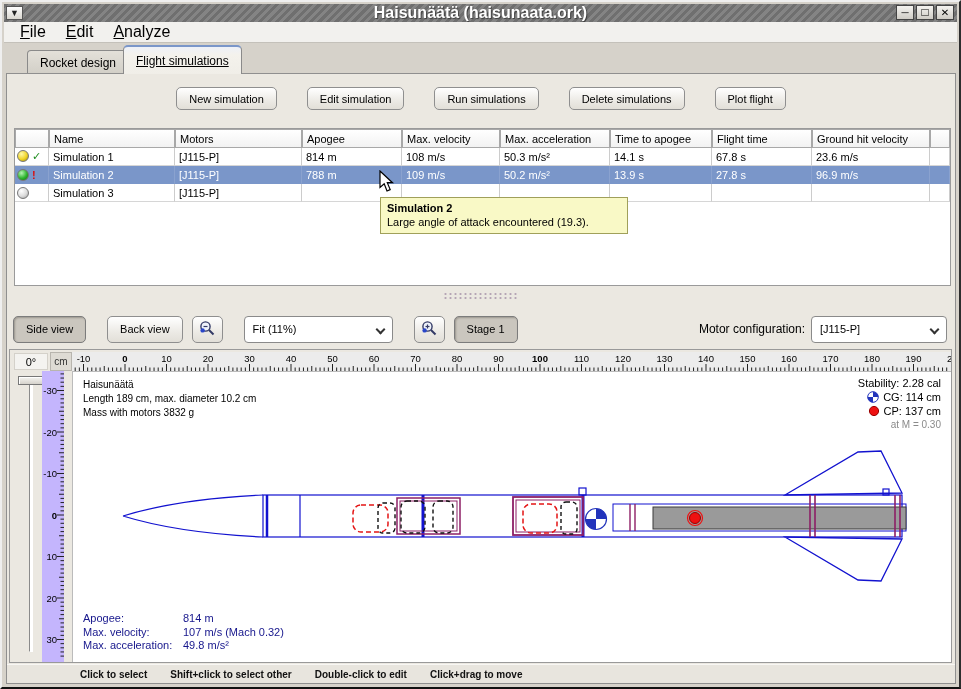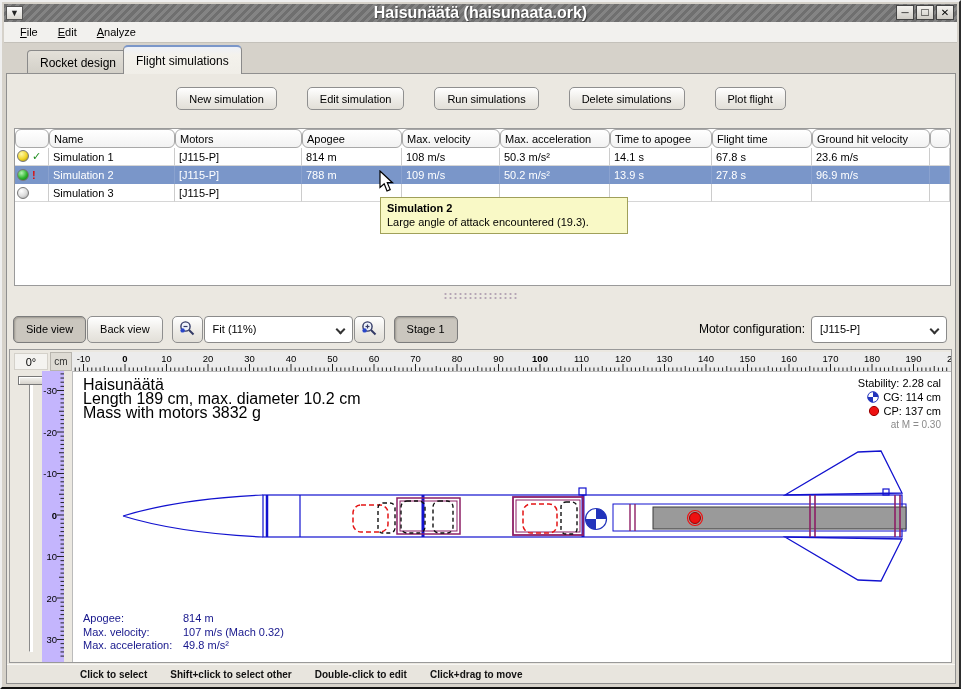--- a/index.html
+++ b/index.html
@@ -18,48 +18,48 @@
   .title-text { position:absolute; left:0; right:0; text-align:center; color:#fff; font-weight:bold;
     font-size:16px; text-shadow:1px 1px 1px #3c3c3c; }
   .winbtns { position:absolute; right:3px; top:1px; display:flex; gap:2px; }
   .winbtn { width:18px; height:15px; background:linear-gradient(#f4f3f0,#cfccc5); border:1px solid #444;
     font-size:10px; line-height:13px; text-align:center; color:#000; }
   .winbtn.max { font-size:12px; }
 
   
   .menubar { position:absolute; left:2px; top:20px; right:2px; height:21px; background:#f2f1ee;
     border-bottom:1px solid #c4c1ba; display:flex; align-items:center; padding-left:8px; gap:4px; }
-  .menu-item { display:inline-block; padding:2px 8px; font-size:11px; color:#000; }
+  .menu-item { display:inline-block; padding:2px 8px; font-size:16px; color:#000; }
   .menu-item::first-letter { text-decoration:underline; }
 
   
   .tabstrip { position:absolute; left:19px; top:42px; right:2px; height:30px; }
   .tab { position:absolute; bottom:0; font-size:12px; padding:0 12px; display:flex; align-items:center; }
   .tab.inactive { left:6px; height:24px; background:linear-gradient(#e3e0d9,#d2cfc7);
     border:1px solid #8a8a8a; border-bottom:none; border-radius:4px 4px 0 0; }
   .tab.active { left:102px; height:29px; background:linear-gradient(#eef1f8,#f4f2ec 30%,#f0eee8);
-    border:1px solid #8a8a8a; border-top:2px solid #7a96c9; border-bottom:none; border-radius:5px 5px 0 0; z-index:2; }
+    border:1px solid #8a8a8a; border-top:2px solid #7a96c9; border-bottom:none; border-radius:5px 5px 0 0; z-index:2;text-decoration:underline; }
 
   
   .content { position:absolute; left:4px; top:71px; width:950px; height:611px;
     background:#ebe8e1; border:1px solid #8f8f8f; }
 
   
   .sim-buttons { position:absolute; left:0; right:0; top:13px; height:23px;
     display:flex; justify-content:center; gap:30px; }
   .btn { height:23px; padding:0 12px; font-size:11px; color:#000;
     background:linear-gradient(#ffffff,#eceae5 60%,#e2dfd8); border:1px solid #8f8f8f; border-radius:5px;
     display:flex; align-items:center; }
   .btn.pressed { background:#cac6be; border:1px solid #7c7c7c; box-shadow:inset 1px 1px 2px #9a968e; }
 
   
   .sim-table-wrap { position:absolute; left:7px; top:54px; width:937px; height:158px;
     background:#fff; border:1px solid #9a9a9a; overflow:hidden; }
   table { border-collapse:separate; border-spacing:0; table-layout:fixed; width:100%; font-size:11px; }
-  th { height:19px; background:linear-gradient(#ffffff,#f2f2f2); border:1px solid #a8a8a8; border-radius:6px;
+  th { height:19px; background:linear-gradient(#ffffff,#f2f2f2); border:1px solid #a8a8a8; border-radius:0;
     font-weight:normal; text-align:left; padding:0 4px; overflow:hidden; white-space:nowrap; }
   td { height:18px; padding:0 4px; border-right:1px solid #cccccc; border-bottom:1px solid #d6d6d6;
     overflow:hidden; white-space:nowrap; color:#000; }
   tr.selected td { background:#7a96c9; color:#fff; border-right-color:#8aa2cf; border-bottom-color:#7a96c9; }
   td.status-cell { padding:0 2px; }
   .ball { display:inline-block; width:12px; height:12px; border-radius:50%; vertical-align:-2px; border:1px solid #777; }
   .ball.yellow { background:radial-gradient(circle at 35% 30%,#fff9a8,#f0d428 55%,#9a8400); }
   .ball.green  { background:radial-gradient(circle at 35% 30%,#b4f3b4,#2eb52e 55%,#0c6e0c); }
   .ball.gray   { background:radial-gradient(circle at 35% 30%,#ffffff,#dcdcdc 55%,#9a9a9a); }
   .mark { font-size:11px; font-weight:bold; margin-left:3px; }
@@ -74,21 +74,21 @@
   .tooltip .tt-warnlabel { color:#d40000; }
 
   
   .splitter { position:absolute; left:0; right:0; top:214px; height:14px; }
   .splitter .grip { position:absolute; left:50%; top:4px; width:76px; height:8px; margin-left:-38px;
     background-image:radial-gradient(#b5a5b5 1px,transparent 1.3px); background-size:5px 4px; }
 
   
   .view-toolbar { position:absolute; left:0; right:0; top:240px; height:30px; display:flex; align-items:center; }
   .view-toolbar .btn { height:27px; border-radius:5px; }
-  .tb-gap1 { margin-left:6px; } .tb-gap2 { margin-left:1px; } .tb-gap3 { margin-left:9px; }
+  .tb-gap1 { margin-left:6px; } .tb-gap2 { margin-left:21px; } .tb-gap3 { margin-left:9px; }
   .iconbtn { width:31px; height:27px; padding:0; justify-content:center; }
   .combo { height:27px; background:#fff; border:1px solid #8a8a8a; border-radius:4px; font-size:11px;
     display:flex; align-items:center; padding:0 22px 0 8px; position:relative; }
   .combo.zoom { width:149px; }
   .combo.motor { width:136px; }
   .chev { position:absolute; right:8px; top:9px; width:7px; height:7px;
     border-right:2px solid #333; border-bottom:2px solid #333; transform:rotate(45deg); }
   .motor-config { position:absolute; right:8px; display:flex; align-items:center; gap:6px; }
   .motor-config .lbl { font-size:12px; }
 
@@ -102,21 +102,21 @@
   .slider-handle { position:absolute; left:8px; top:26px; width:25px; height:9px;
     background:linear-gradient(#f6f5f2,#d5d2cb); border:1px solid #777;
     box-shadow:inset 1px 1px 0 #fff; }
   .ruler-corner { position:absolute; left:40px; top:2px; width:22px; height:19px; background:#dedbd4;
     border:1px solid #b8b5ae; font-size:10px; color:#333; display:flex; align-items:center; justify-content:center; }
   .hruler { position:absolute; left:62px; top:2px; width:879px; height:19px; background:#ececec; }
   .vruler { position:absolute; left:32px; top:21px; width:22px; height:291px; background:#c4b5fd; }
   .canvas { position:absolute; left:62px; top:21px; width:879px; height:291px; background:#fff;
     border-left:1px solid #bbb; border-top:1px solid #bbb; overflow:hidden; }
 
-  .rocket-info { position:absolute; left:10px; top:6px; font-size:16px; line-height:14px; color:#000; }
+  .rocket-info { position:absolute; left:10px; top:6px; font-size:10px; line-height:14px; color:#000; }
   .stab-block { position:absolute; right:10px; top:4px; font-size:11px; line-height:14px; text-align:right; }
   .stab-line { display:flex; justify-content:flex-end; align-items:center; gap:4px; }
   .mach-note { color:#8a8a8a; font-size:10px; }
   .flight-stats { position:absolute; left:10px; top:240px; font-size:11px; line-height:13.5px; color:#16168c;
     display:grid; grid-template-columns:100px auto; }
 
   
   .hintbar { position:absolute; left:0; right:0; top:590px; height:19px; background:#e8e5de;
     border-top:1px solid #f8f7f4; display:flex; align-items:center; padding-left:73px;
     font-size:10px; font-weight:bold; color:#111; }

